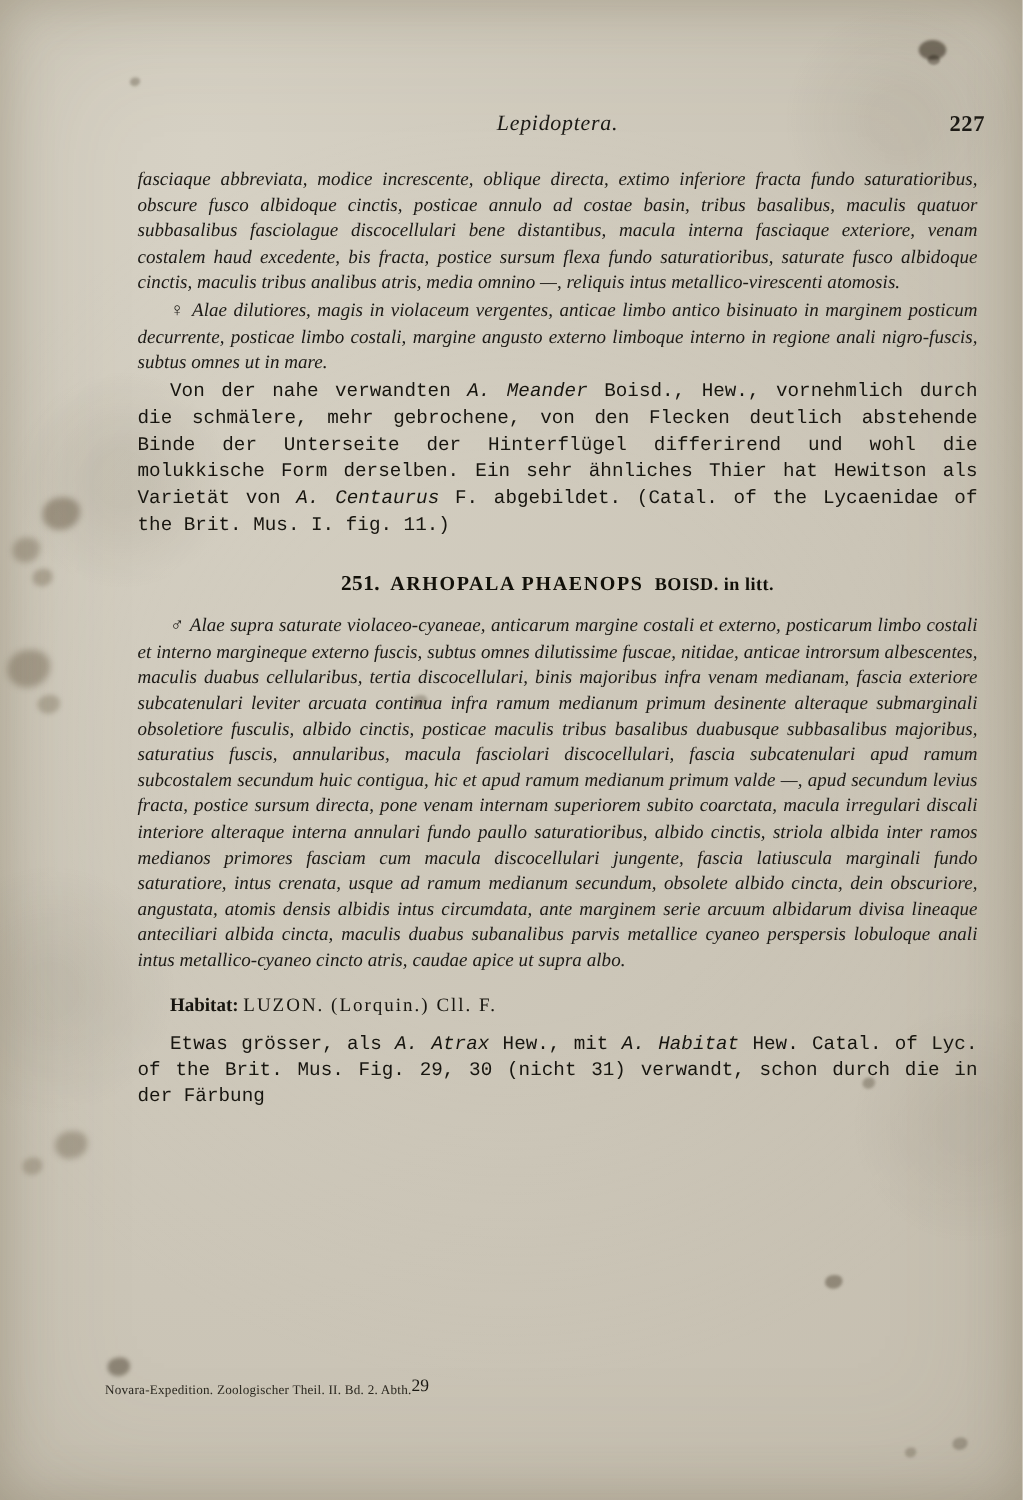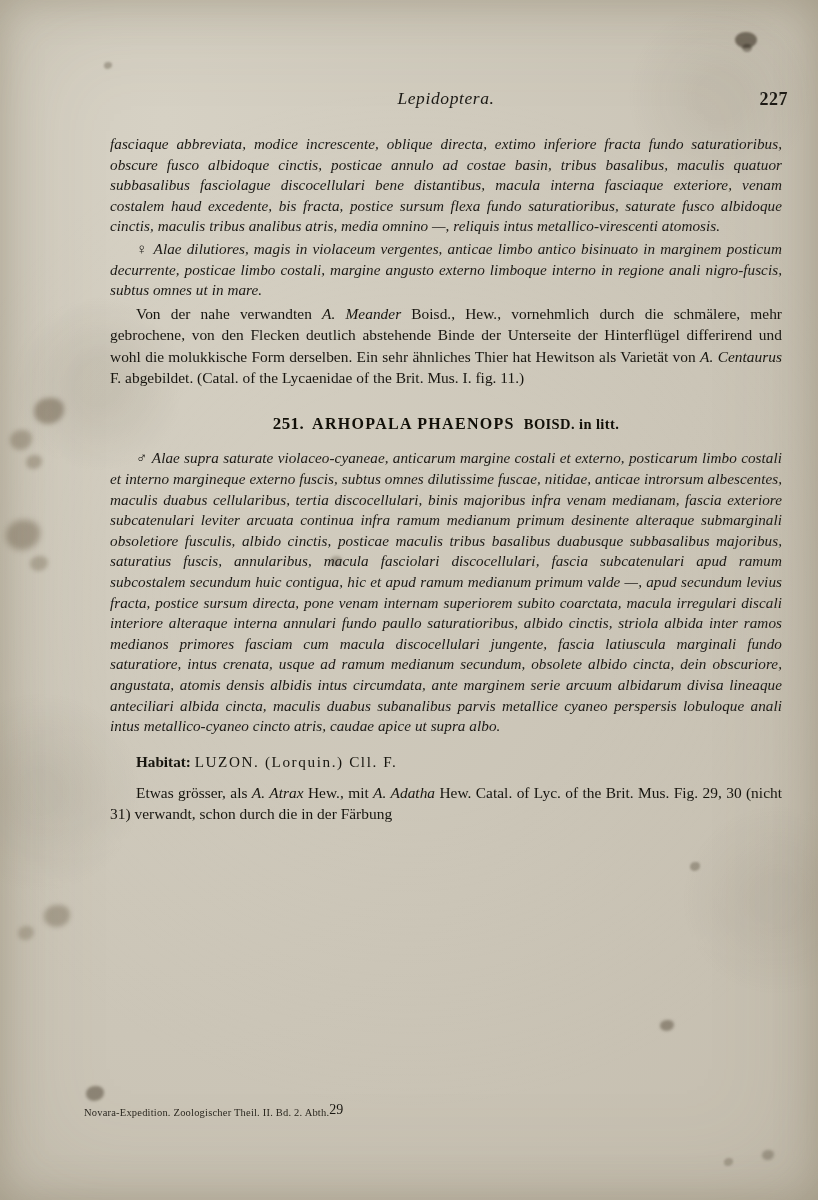--- a/index.html
+++ b/index.html
@@ -82,21 +82,21 @@
   .p-italic.indent { text-indent: 26px; }
 
   .p-roman {
     font-size: 15.4px;
     line-height: 21.4px;
     text-align: justify;
     color: #17150f;
     margin: 0;
     letter-spacing: 0.02px;
   }
-  .p-roman.indent { text-indent: 26px; }
+  .p-roman.indent { text-indent: 26px; font-family: Liberation Mono, monospace; }
 
   .habitat {
     font-size: 15.2px;
     line-height: 21px;
     margin: 14px 0 10px 26px;
     color: #17150f;
   }
   .habitat b { font-weight: bold; }
   .sp { letter-spacing: 1.6px; }
 
@@ -219,21 +219,21 @@
       <span>♂</span>
       <span>Alae supra saturate violaceo-cyaneae, anticarum margine costali et externo, posticarum limbo costali et interno margineque externo fuscis, subtus omnes dilutissime fuscae, nitidae, anticae introrsum albescentes, maculis duabus cellularibus, tertia discocellulari, binis majoribus infra venam medianam, fascia exteriore subcatenulari leviter arcuata continua infra ramum medianum primum desinente alteraque submarginali obsoletiore fusculis, albido cinctis, posticae maculis tribus basalibus duabusque subbasalibus majoribus, saturatius fuscis, annularibus, macula fasciolari discocellulari, fascia subcatenulari apud ramum subcostalem secundum huic contigua, hic et apud ramum medianum primum valde —, apud secundum levius fracta, postice sursum directa, pone venam internam superiorem subito coarctata, macula irregulari discali interiore alteraque interna annulari fundo paullo saturatioribus, albido cinctis, striola albida inter ramos medianos primores fasciam cum macula discocellulari jungente, fascia latiuscula marginali fundo saturatiore, intus crenata, usque ad ramum medianum secundum, obsolete albido cincta, dein obscuriore, angustata, atomis densis albidis intus circumdata, ante marginem serie arcuum albidarum divisa lineaque anteciliari albida cincta, maculis duabus subanalibus parvis metallice cyaneo perspersis lobuloque anali intus metallico-cyaneo cincto atris, caudae apice ut supra albo.</span>
     </p>
 
     <p class="habitat">
       <b>Habitat:</b>
       <span class="sp">LUZON. (Lorquin.) Cll. F.</span>
     </p>
 
     <p class="p-roman indent">
-      <span>Etwas grösser, als </span><i class="sc">A. Atrax</i><span> Hew., mit </span><i class="sc">A. Adatha</i><span> Hew. Catal. of Lyc. of the Brit. Mus. Fig. 29, 30 (nicht 31) verwandt, schon durch die in der Färbung</span>
+      <span>Etwas grösser, als </span><i class="sc">A. Atrax</i><span> Hew., mit </span><i class="sc">A. Habitat</i><span> Hew. Catal. of Lyc. of the Brit. Mus. Fig. 29, 30 (nicht 31) verwandt, schon durch die in der Färbung</span>
     </p>
 
   </div>
 
   <div class="footer">
     <div class="footer-left">Novara-Expedition. Zoologischer Theil. II. Bd. 2. Abth.</div>
     <div class="footer-right">29</div>
   </div>
 
   <div class="edge-shadow"></div>

